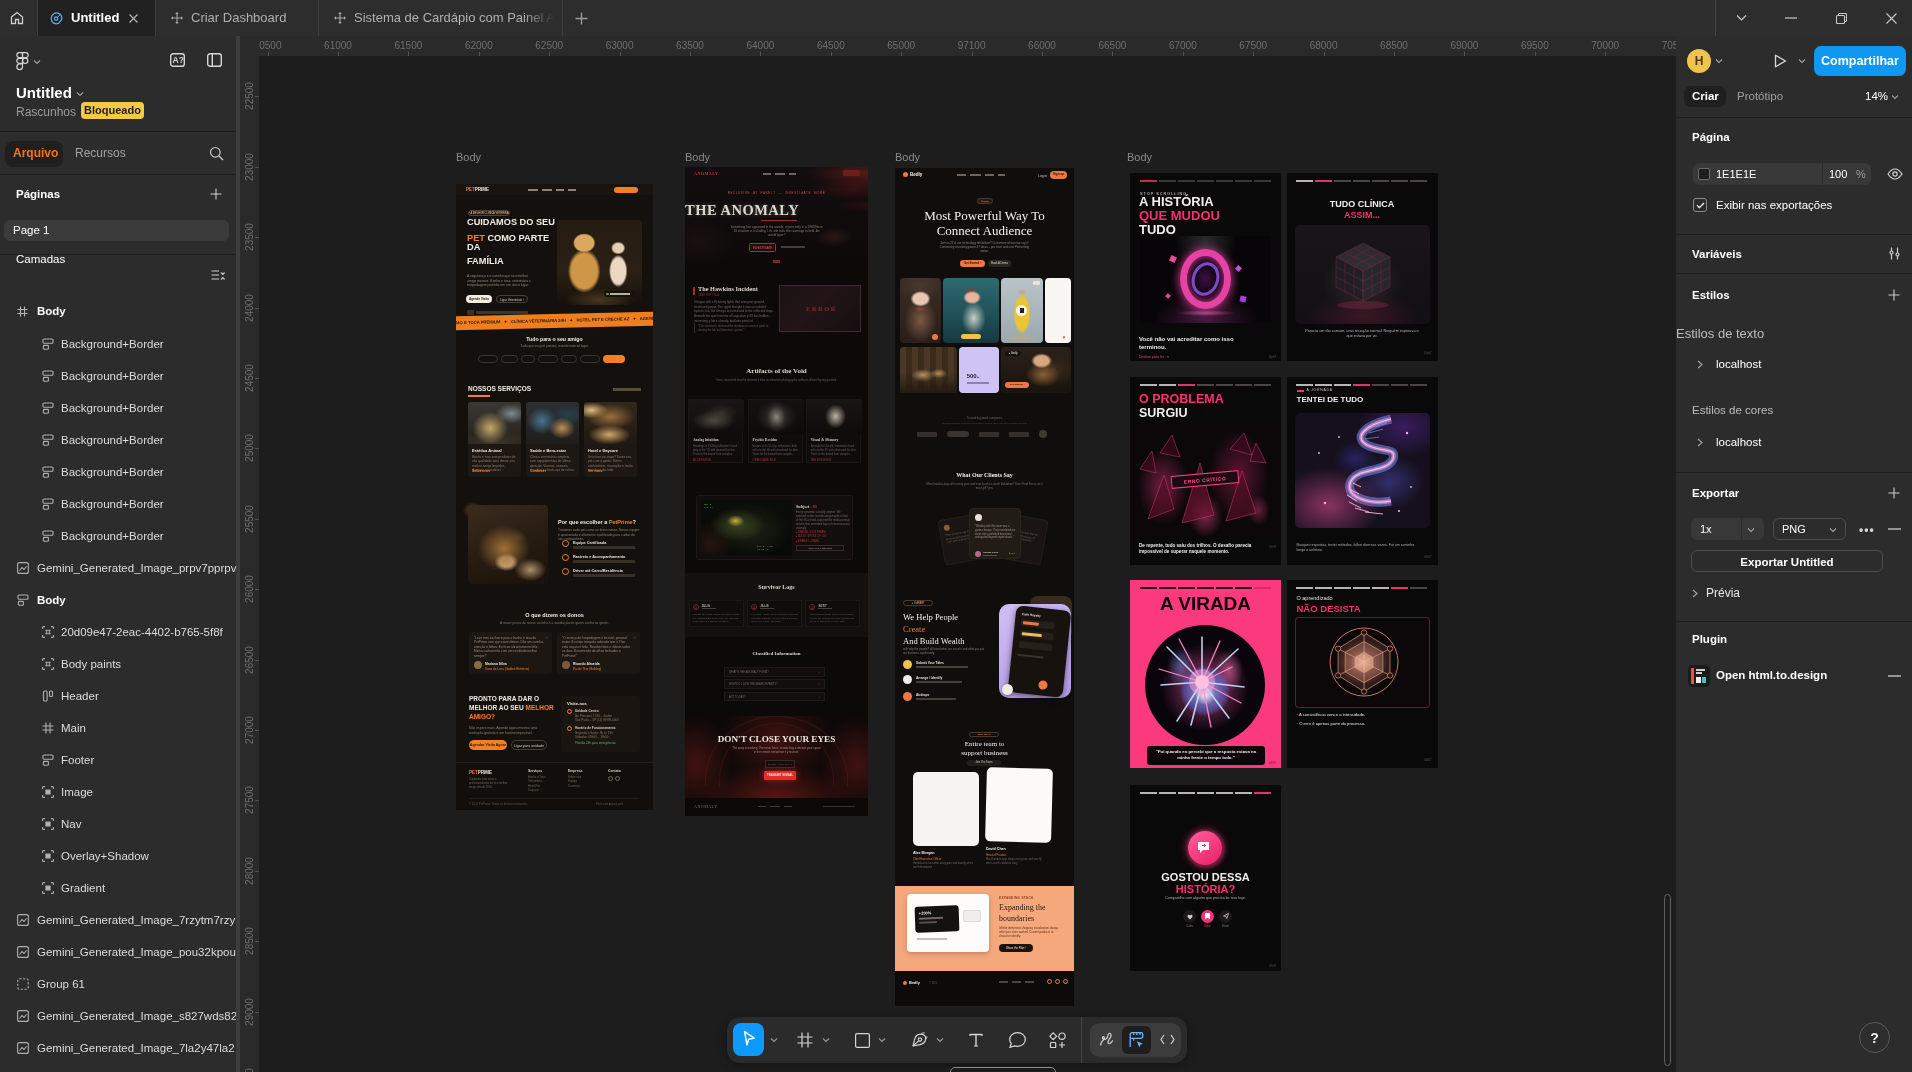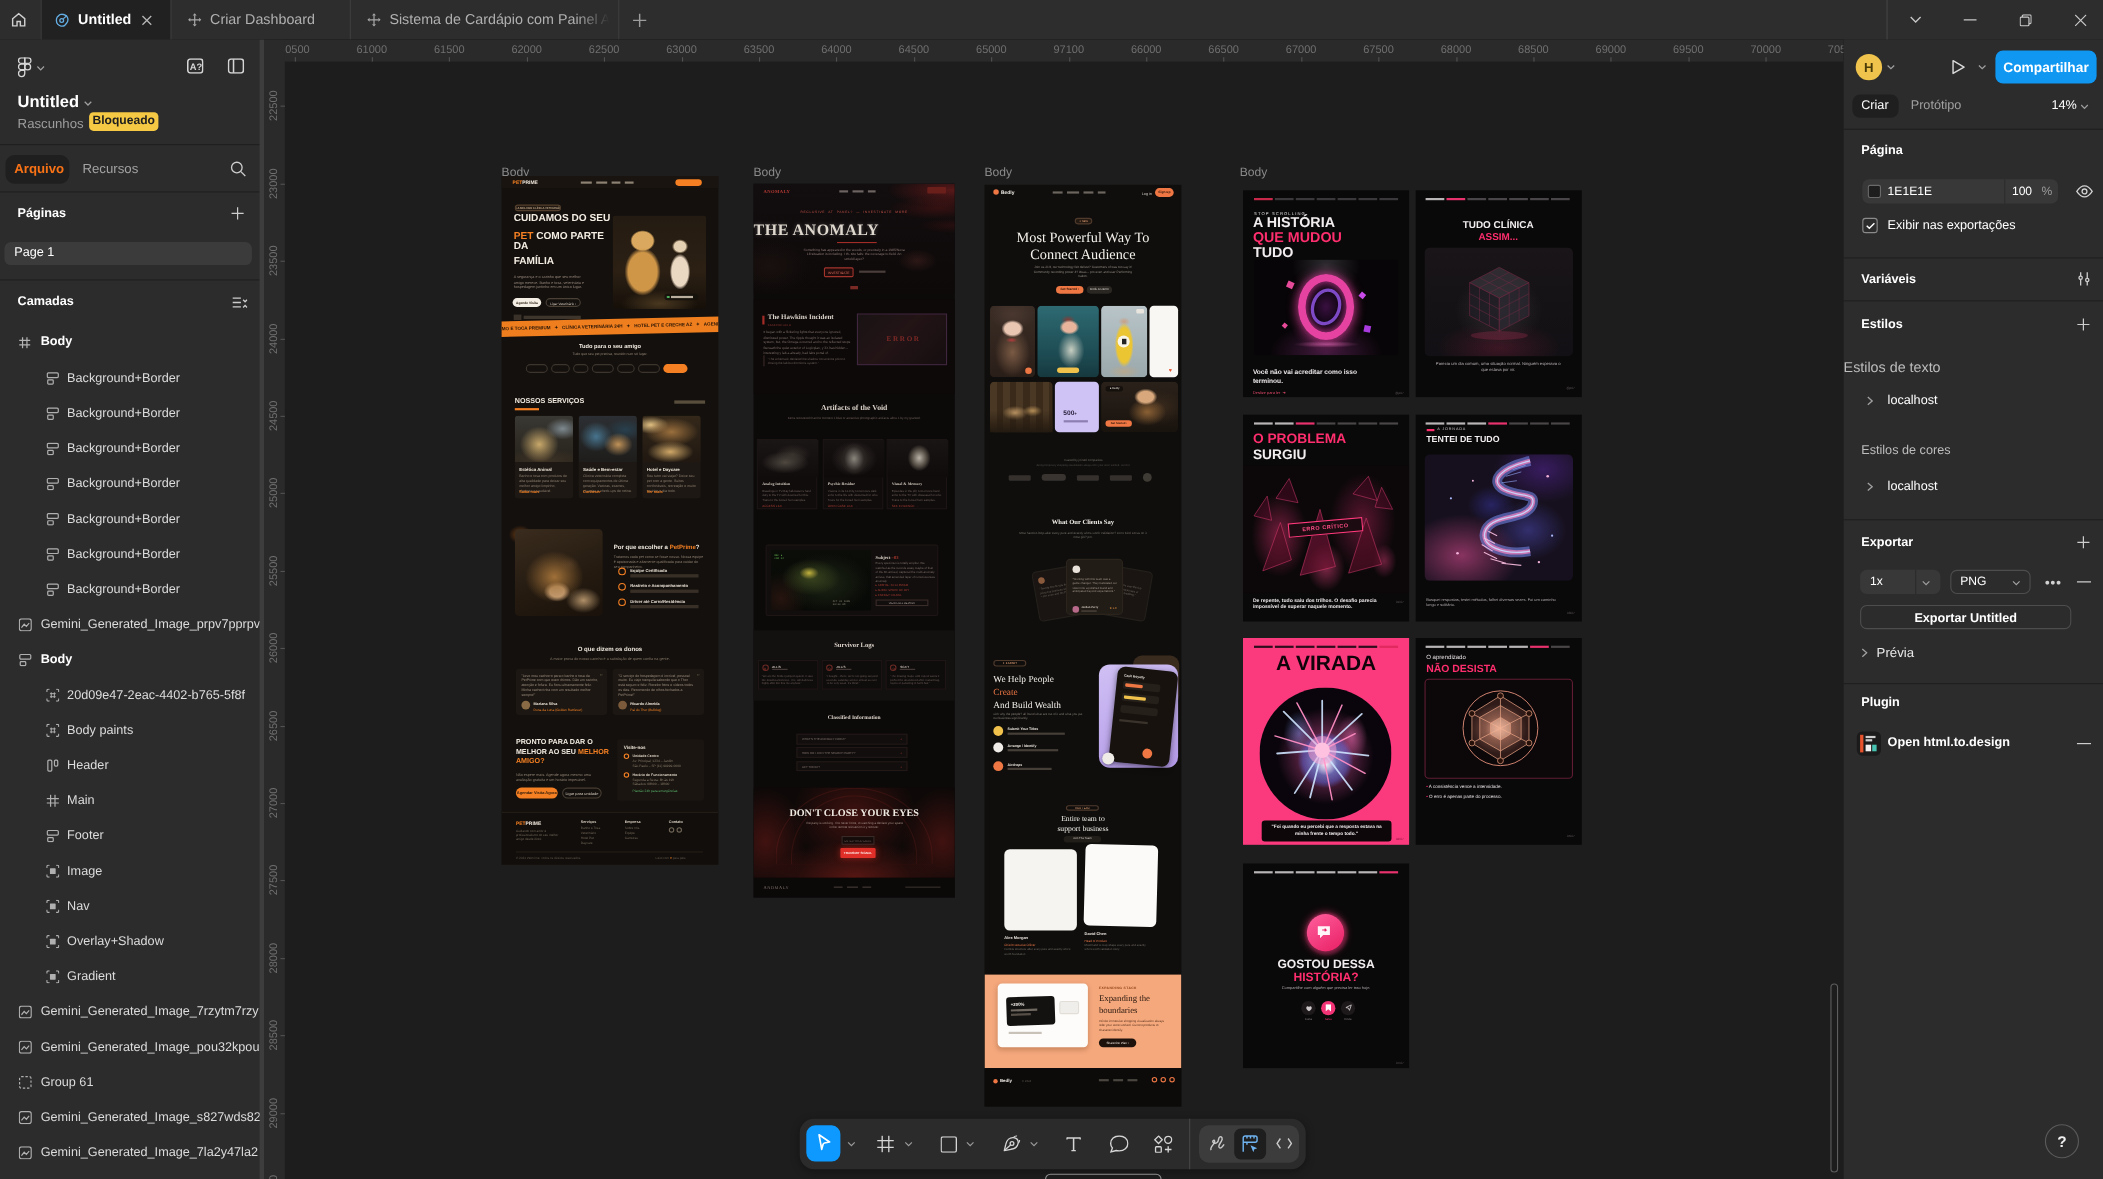--- a/index.html
+++ b/index.html
@@ -126,21 +126,21 @@
     <div class="divh" style="top:138px"></div>
 
     <div class="abs" style="left:16px;top:152px;font-size:11.5px;font-weight:bold;color:#fff">Páginas</div>
     <svg class="abs" style="left:210px;top:152px" width="12" height="12" viewBox="0 0 12 12" stroke="#cdcdcd" stroke-width="1.1">
         <path d="M6 0.5 V11.5 M0.5 6 H11.5"></path>
       </svg>
     <div class="abs" style="left:4px;top:184px;width:225px;height:21px;background:#3b3b3b;border-radius:6px"></div>
     <div class="abs" style="left:13px;top:188px;font-size:11.5px;color:#fff">Page 1</div>
     <div class="divh" style="top:218px"></div>
 
-    <div class="abs" style="left:16px;top:232px;font-size:11.5px;font-weight:bold;color:#fff">Camadas</div>
+    <div class="abs" style="left:16px;top:217px;font-size:11.5px;font-weight:normal;color:#fff">Camadas</div>
     <svg class="abs" style="left:211px;top:234px" width="14" height="12" viewBox="0 0 14 12" fill="none" stroke="#cdcdcd" stroke-width="1.2">
       <path d="M0.5 1 H8 M0.5 5 H8 M0.5 9 H8 M10 2.5 L11.8 4.3 L13.6 2.5 M10 9.5 L11.8 7.7 L13.6 9.5"></path>
     </svg>
     <div id="layers">
 
       <svg class="abs" style="left:17px;top:270px" width="11" height="11" viewBox="0 0 11 11" stroke="#b5b5b5" stroke-width="1.1" fill="none">
           <path d="M3.5 0.5 V10.5 M7.5 0.5 V10.5 M0.5 3.5 H10.5 M0.5 7.5 H10.5"></path>
         </svg>
       <div class="lrow" style="left:37px;top:259px;font-weight:bold;color:#fff">Body</div>
       <svg class="abs" style="left:42px;top:302px" width="12" height="12" viewBox="0 0 12 12" fill="none" stroke="#b0b0b0" stroke-width="1.1">
@@ -260,21 +260,21 @@
 
     <div class="abs" style="left:236px;top:0;width:4px;height:1036px;background:#3d3d3d"></div>
   </div>
   <div id="canvas">
     <div id="designs">
       <div class="bodylab" style="left:216px;top:115px">Body</div>
       <div class="bodylab" style="left:445px;top:115px">Body</div>
       <div class="bodylab" style="left:655px;top:115px">Body</div>
       <div class="bodylab" style="left:887px;top:115px">Body</div>
 
-      <div class="frame" style="left:216px;top:124px;width:197px;height:626px;background:#14100d">
+      <div class="frame" style="left:216px;top:148px;width:197px;height:626px;background:#14100d">
 
         <div class="abs" style="left:0;top:0;width:197px;height:11px;background:#19140f"></div>
         <div class="abs" style="left:10px;top:3px;font-size:4.5px;font-weight:bold;color:#f58023">PET<span style="color:#efe7dc">PRIME</span></div>
         <div class="abs" style="left:72px;top:5px;width:10px;height:2px;background:#8d8274"></div>
         <div class="abs" style="left:86px;top:5px;width:10px;height:2px;background:#8d8274"></div>
         <div class="abs" style="left:100px;top:5px;width:8px;height:2px;background:#8d8274"></div>
         <div class="abs" style="left:112px;top:5px;width:8px;height:2px;background:#8d8274"></div>
         <div class="abs" style="left:158px;top:2.5px;width:24px;height:6px;background:#f58023;border-radius:3px"></div>
 
         <div class="abs" style="left:12px;top:26px;width:42px;height:6px;border:1px solid #54402c;border-radius:3px;background:#221a12;font-size:2.6px;color:#e8c9a8;text-align:center;line-height:5.5px;white-space:nowrap;overflow:hidden">• A MELHOR CLÍNICA VETERINÁRIA</div>
@@ -1010,21 +1010,21 @@
       </svg>
     <svg class="abs" style="left:97px;top:17px" width="15" height="16" viewBox="0 0 15 16" fill="none" stroke="#d9d9d9" stroke-width="1.3">
       <path d="M2.5 2.2 L12.5 8 L2.5 13.8 Z" stroke-linejoin="round"></path>
     </svg>
     <svg class="abs" style="left:122px;top:22px" width="8" height="6" viewBox="0 0 8 6" fill="none" stroke="#a0a0a0" stroke-width="1.1">
         <path d="M1 1.5 L4 4.5 L7 1.5"></path>
       </svg>
     <div class="abs" style="left:138px;top:10px;width:92px;height:30px;background:#0f97f2;border-radius:7px;color:#fff;font-size:12.5px;font-weight:bold;text-align:center;line-height:30px">Compartilhar</div>
 
     <div class="abs" style="left:8px;top:50px;width:42px;height:21px;background:#1f1f1f;border-radius:7px"></div>
-    <div class="abs" style="left:16px;top:54px;font-size:11.5px;font-weight:normal;color:#fff">Criar</div>
+    <div class="abs" style="left:16px;top:54px;font-size:11.5px;font-weight:bold;color:#fff">Criar</div>
     <div class="abs" style="left:61px;top:54px;font-size:11.5px;color:#a0a0a0">Protótipo</div>
     <div class="abs" style="left:189px;top:54px;font-size:11.5px;color:#fff">14%</div>
     <svg class="abs" style="left:215px;top:58px" width="8" height="6" viewBox="0 0 8 6" fill="none" stroke="#a0a0a0" stroke-width="1.1">
         <path d="M1 1.5 L4 4.5 L7 1.5"></path>
       </svg>
     <div class="rdiv" style="top:81px"></div>
 
     <div class="rhead" style="top:95px">Página</div>
     <div class="abs" style="left:17px;top:127px;width:178px;height:22px;background:#383838;border-radius:6px"></div>
     <div class="abs" style="left:22px;top:132px;width:12px;height:12px;background:#1e1e1e;border:1px solid #6a6a6a;border-radius:2px"></div>

